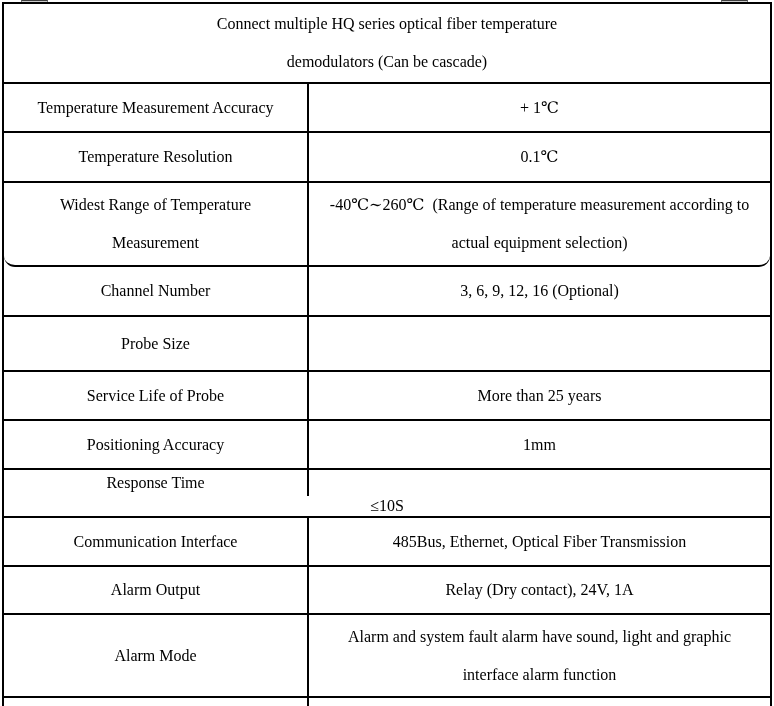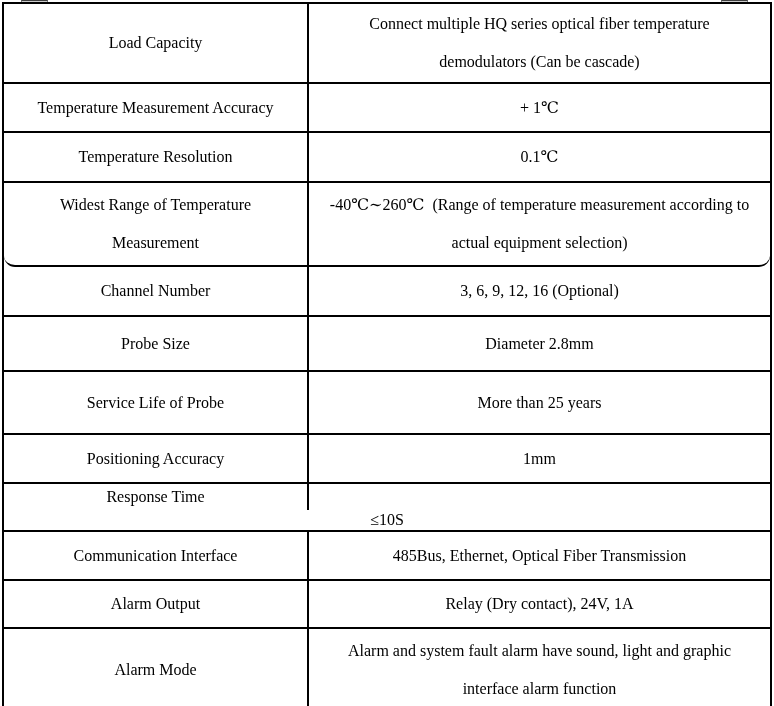--- a/index.html
+++ b/index.html
@@ -62,38 +62,37 @@
     border-right: 2px solid #000000;
   }
   .value { flex: 1; }
 
   .r0  { height: 80px; }
   .r1  { height: 49px; }
   .r2  { height: 50px; }
   .r3  { height: 84px; border-radius: 11px; }
   .r4  { height: 50px; }
   .r5  { height: 55px; }
-  .r6  { height: 63px; }
+  .r6  { height: 49px; }
   .r7  { height: 49px; }
   .r8  { height: 48px; flex-direction: column; }
   .r9  { height: 49px; }
   .r10 { height: 48px; }
   .r11 { height: 83px; }
   .r12 { height: 10px; border-bottom: none; }
 </style>
 </head>
 <body>
 
 <div class="grip grip-left"></div>
 <div class="grip grip-right"></div>
 
 <div class="spec-table">
 
   <div class="row r0">
-    <div class="cell label">Load Capacity</div>
     <div class="cell value">Connect multiple HQ series optical fiber temperature
 demodulators (Can be cascade)</div>
   </div>
 
   <div class="row r1">
     <div class="cell label">Temperature Measurement Accuracy</div>
     <div class="cell value">+ 1℃</div>
   </div>
 
   <div class="row r2">
@@ -108,21 +107,20 @@
 actual equipment selection)</div>
   </div>
 
   <div class="row r4">
     <div class="cell label">Channel Number</div>
     <div class="cell value">3, 6, 9, 12, 16 (Optional)</div>
   </div>
 
   <div class="row r5">
     <div class="cell label">Probe Size</div>
-    <div class="cell value">Diameter 2.8mm</div>
   </div>
 
   <div class="row r6">
     <div class="cell label">Service Life of Probe</div>
     <div class="cell value">More than 25 years</div>
   </div>
 
   <div class="row r7">
     <div class="cell label">Positioning Accuracy</div>
     <div class="cell value">1mm</div>

